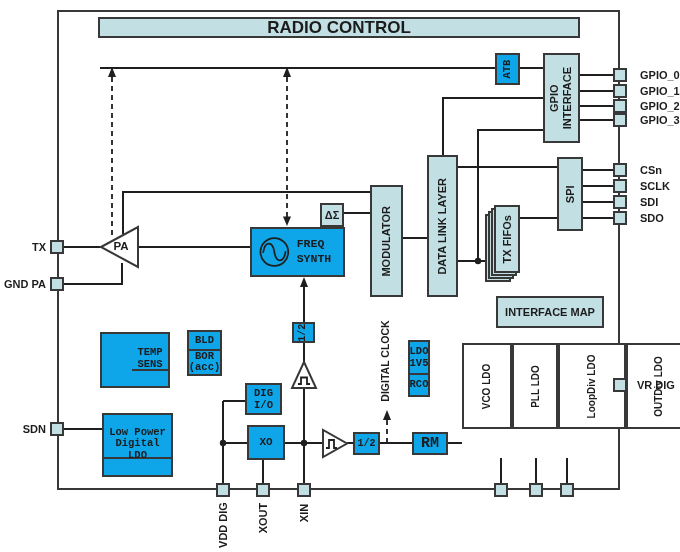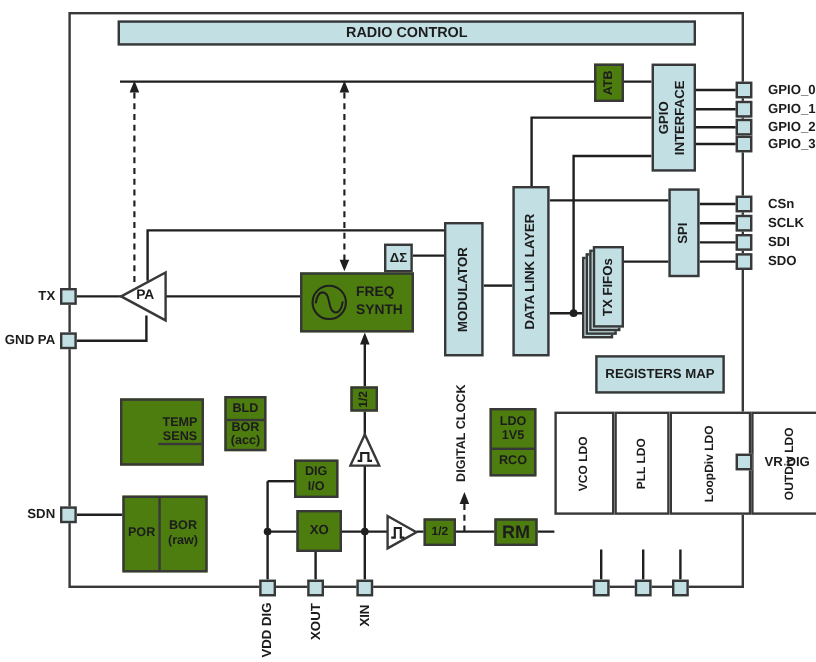--- a/index.html
+++ b/index.html
@@ -18,21 +18,21 @@
   .tri{fill:#fff;stroke:var(--border);stroke-width:2;}
   .glyph{fill:none;stroke:var(--line);stroke-width:1.8;}
   .ah{fill:var(--line);stroke:none;}
   .dot{fill:var(--line);stroke:none;}
   .blk{
     position:absolute;box-sizing:border-box;border:2px solid var(--border);
     display:flex;align-items:center;justify-content:center;text-align:center;
     z-index:2;line-height:1.15;
   }
   .teal{background:var(--teal);}
-  .white{background:#4d7c0f;}
+  .white{background:#0ea5e9;font-family:Liberation Mono, monospace;}
   .rot>span{transform:rotate(-90deg);white-space:nowrap;display:block;}
   .rotwrap>span{transform:rotate(-90deg);display:block;}
   .col{flex-direction:column;padding:0;}
   .cell{box-sizing:border-box;width:100%;display:flex;align-items:center;justify-content:center;text-align:center;line-height:1.1;}
   .pin{
     position:absolute;width:14px;height:14px;box-sizing:border-box;
     border:2px solid var(--border);background:var(--teal);z-index:3;
   }
   .plabel{position:absolute;z-index:2;font-size:11px;line-height:14px;height:14px;}
   .vlabel{position:absolute;z-index:2;display:flex;align-items:center;justify-content:center;font-size:11px;}
@@ -104,21 +104,21 @@
     <polygon class="ah" points="287,67 283,77 291,77"></polygon>
     <polygon class="ah" points="287,226 283,216.5 291,216.5"></polygon>
     <polygon class="ah" points="304,277 300,287 308,287"></polygon>
     <polygon class="ah" points="387,410 383,420 391,420"></polygon>
 
     <circle class="dot" cx="478" cy="261" r="3.2"></circle>
     <circle class="dot" cx="223" cy="443" r="3.2"></circle>
     <circle class="dot" cx="304" cy="443" r="3.2"></circle>
   </svg>
 
-  <div class="blk teal" style="left:98px;top:17px;width:482px;height:21px;font-size:12px;">
+  <div class="blk teal" style="left:98px;top:17px;width:482px;height:21px;font-size:17px;">
     <span>RADIO CONTROL</span>
   </div>
 
   <div class="blk white rot" style="left:495px;top:53px;width:25px;height:32px;font-size:10.5px;">
     <span>ATB</span>
   </div>
 
   <div class="blk teal rotwrap" style="left:543px;top:53px;width:37px;height:90px;font-size:11px;">
     <span style="width:86px;text-align:center;line-height:1.2;">GPIO INTERFACE</span>
   </div>
@@ -129,21 +129,21 @@
 
   <div class="fifo-layer" style="left:485px;top:214px;width:26px;height:68px;"></div>
   <div class="fifo-layer" style="left:488px;top:211px;width:26px;height:68px;"></div>
   <div class="fifo-layer" style="left:491px;top:208px;width:26px;height:68px;"></div>
   <div class="blk teal rot" style="left:494px;top:205px;width:26px;height:68px;font-size:11px;">
     <span>TX FIFOs</span>
   </div>
 
 
   <div class="blk teal" style="left:496px;top:296px;width:108px;height:32px;font-size:11px;">
-    <span>REGISTERS MAP</span>
+    <span>INTERFACE MAP</span>
   </div>
 
   <div class="blk teal rot" style="left:370px;top:185px;width:33px;height:112px;font-size:11px;">
     <span>MODULATOR</span>
   </div>
 
   <div class="blk teal rot" style="left:427px;top:155px;width:31px;height:142px;font-size:11px;">
     <span>DATA LINK LAYER</span>
   </div>
 
@@ -164,24 +164,21 @@
   <div class="blk white col" style="left:100px;top:332px;width:70px;height:56px;font-size:10.5px;padding-left:30px;">
     <div class="cell" style="height:22px;border-bottom:2px solid var(--border);">TEMP SENS</div>
   </div>
 
   <div class="blk white col" style="left:187px;top:330px;width:35px;height:46px;font-size:10.5px;">
     <div class="cell" style="height:24px;border-bottom:2px solid var(--border);">BLD</div>
     <div class="cell" style="flex:1;">BOR (acc)</div>
   </div>
 
   <div class="blk white col" style="left:102px;top:413px;width:71px;height:64px;font-size:10.5px;">
-    <div style="flex:1;width:100%;display:flex;">
-      <div class="cell" style="width:30px;border-right:2px solid var(--border);height:100%;">POR</div>
-      <div class="cell" style="flex:1;height:100%;">BOR (raw)</div>
-    </div>
+    <div class="cell" style="height:28px;border-bottom:2px solid var(--border);">Low Power Digital LDO</div>
   </div>
 
   <div class="blk white" style="left:245px;top:383px;width:37px;height:32px;font-size:10.5px;justify-content:center;">
     <span style="width:28px;">DIG I/O</span>
   </div>
 
   <div class="blk white" style="left:247px;top:425px;width:38px;height:35px;font-size:11px;">
     <span>XO</span>
   </div>
 
@@ -190,21 +187,21 @@
   </div>
 
   <div class="blk white" style="left:353px;top:432px;width:27px;height:23px;font-size:10px;">
     <span>1/2</span>
   </div>
 
   <div class="blk white" style="left:412px;top:432px;width:36px;height:23px;font-size:15px;">
     <span>RM</span>
   </div>
 
-  <div class="blk white col" style="left:408px;top:340px;width:39px;height:57px;font-size:10.5px;">
+  <div class="blk white col" style="left:408px;top:340px;width:22px;height:57px;font-size:10.5px;">
     <div class="cell" style="height:33px;border-bottom:2px solid var(--border);">
         <span style="width:30px;">LDO 1V5</span>
       </div>
     <div class="cell" style="flex:1;">RCO</div>
   </div>
 
   <div class="slices" style="left:462px;top:343px;width:141px;height:86px;">
     <div class="slice">
         <span>VCO LDO</span>
       </div>

